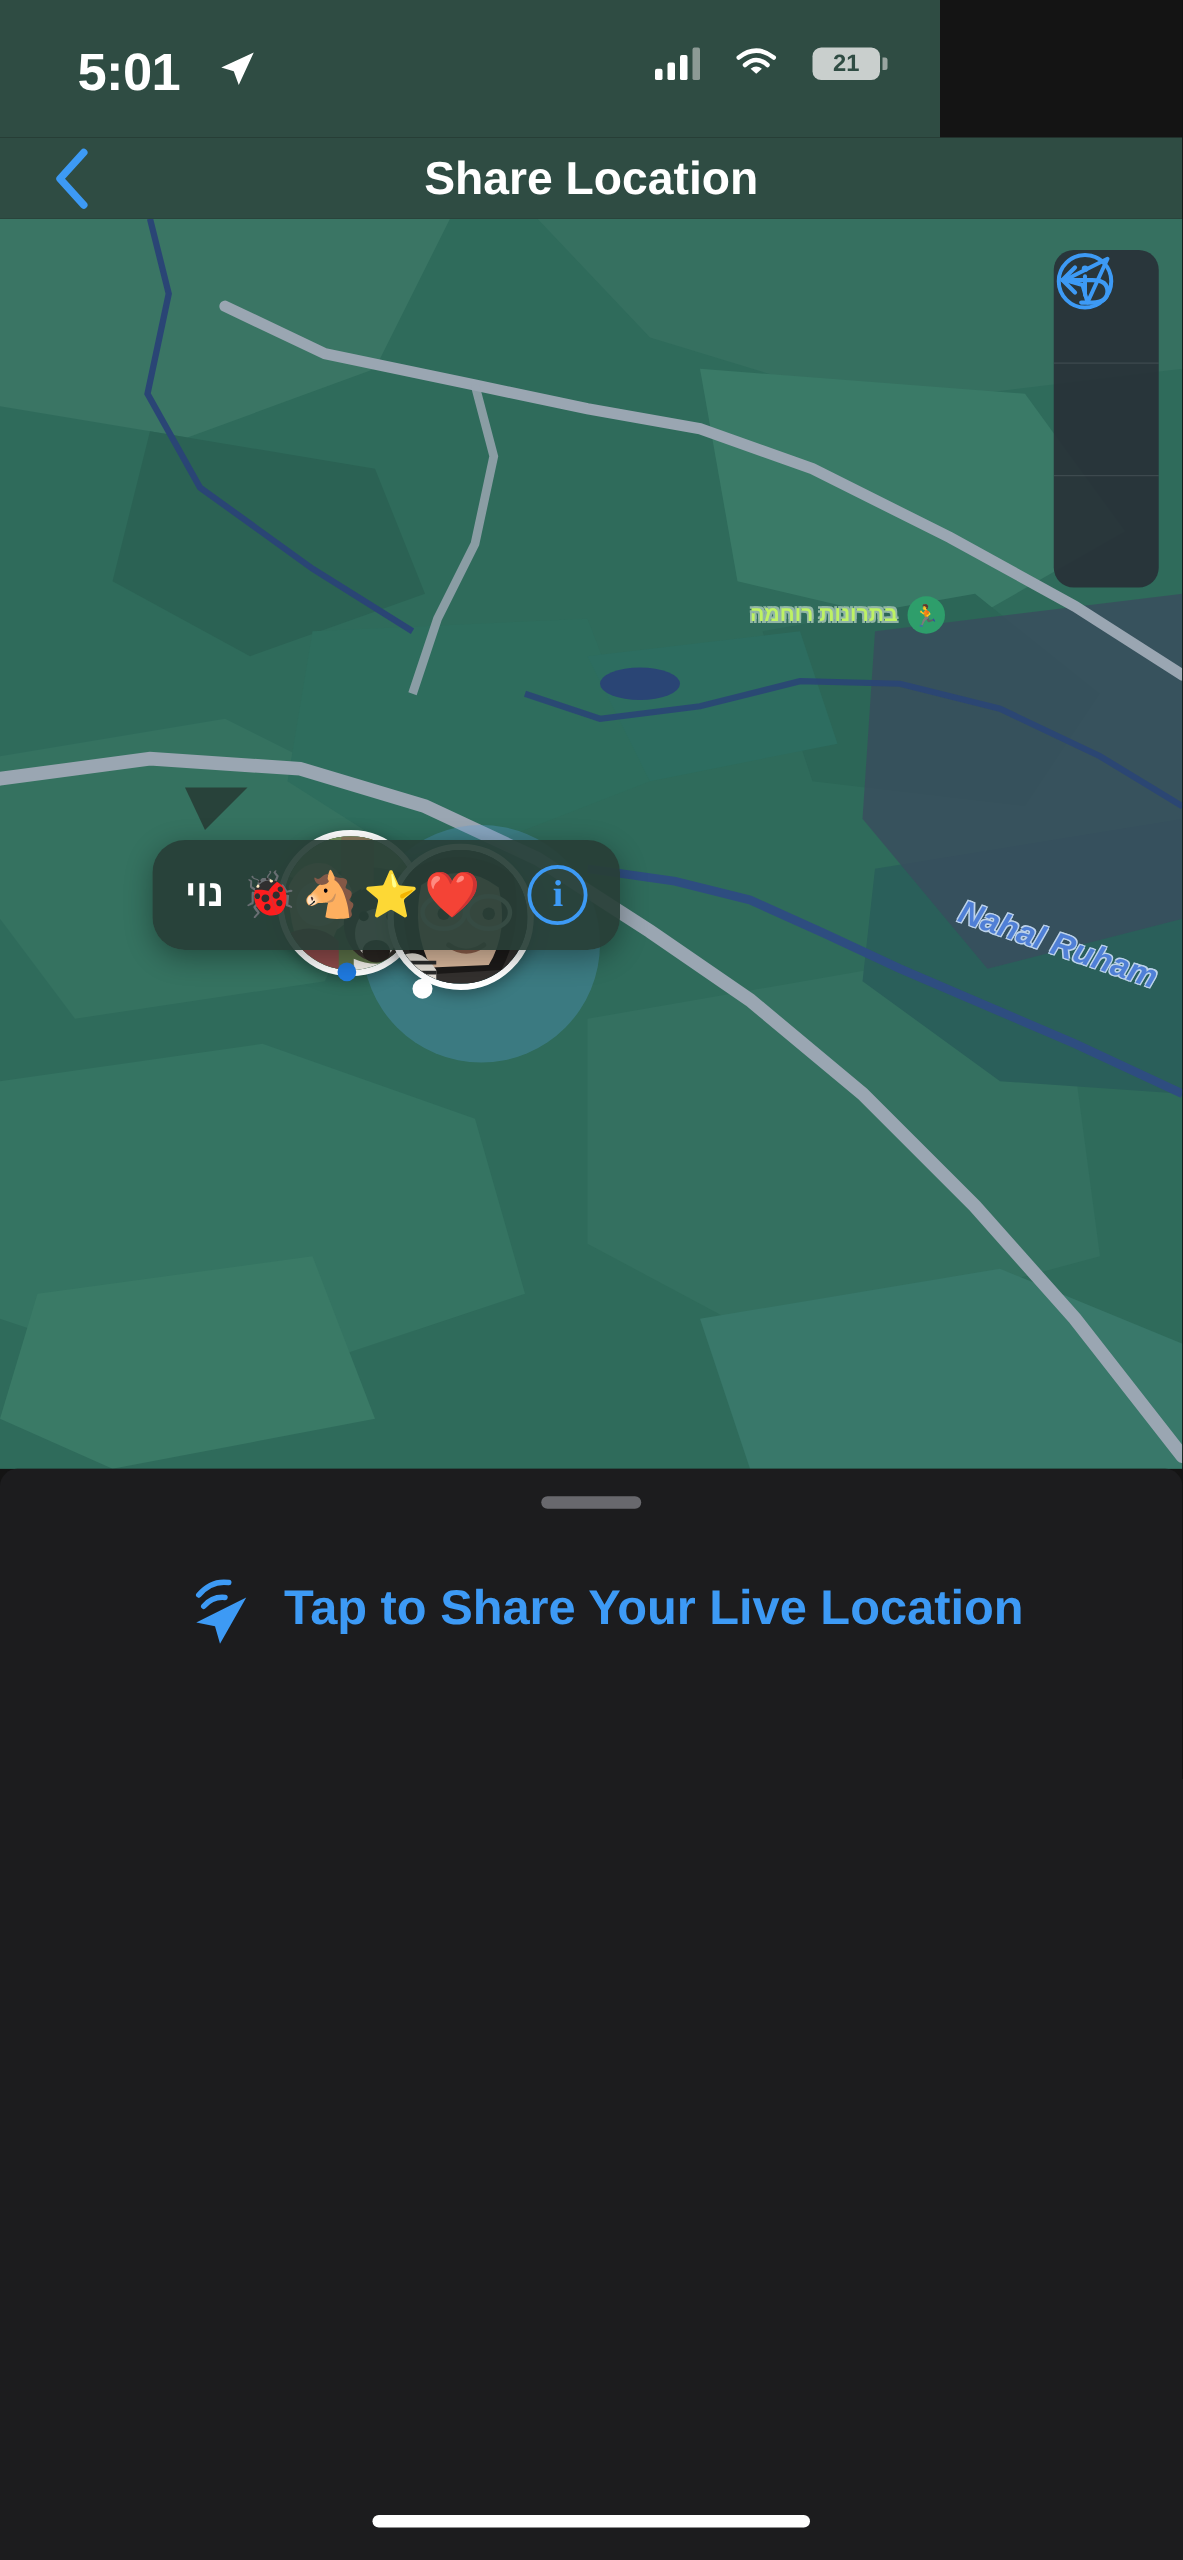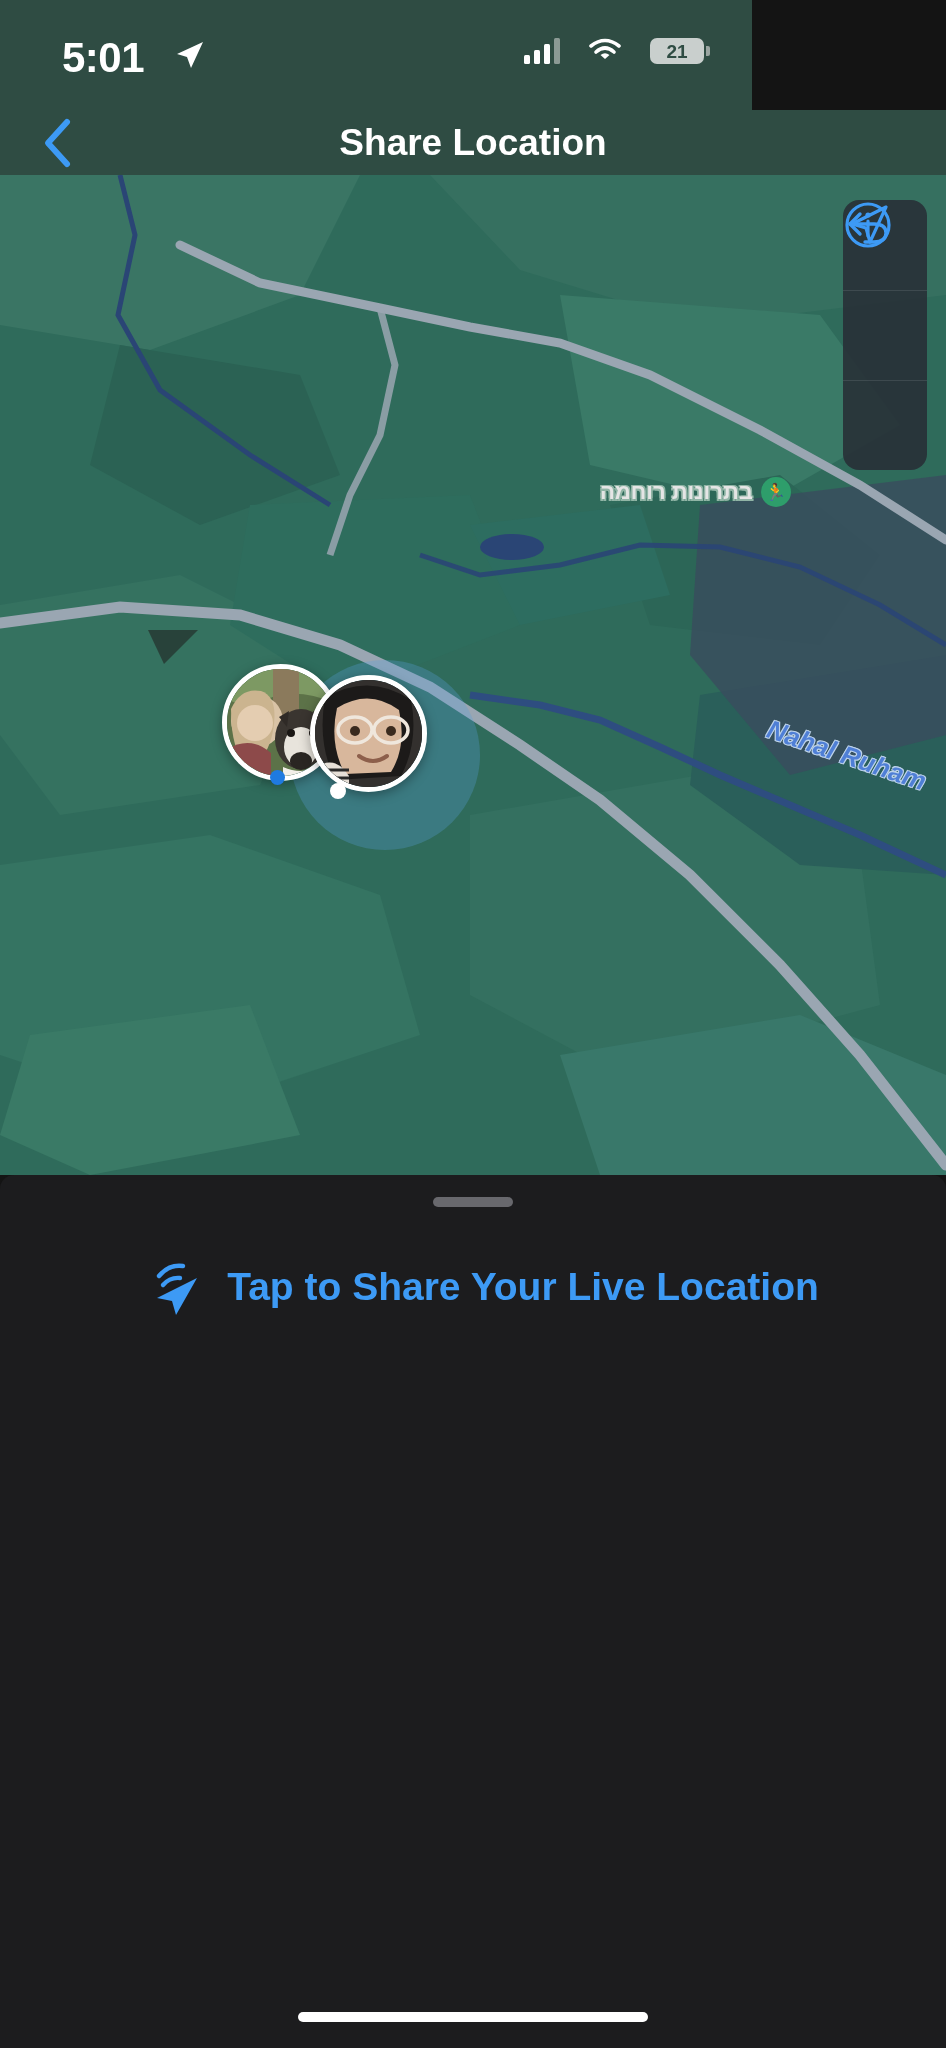--- a/index.html
+++ b/index.html
@@ -61,21 +61,21 @@
     position:absolute; top:175px; left:0; width:946px; height:1000px;
     background:#2f6b5b; overflow:hidden;
   }
   .map svg { position:absolute; top:0; left:0; }
 
   .poi-label {
     position:absolute; display:flex; align-items:center; gap:8px;
     white-space:nowrap; direction:rtl;
   }
   .poi-label .txt {
-    font-size:22px; font-weight:700; color:#e5e5e5;
+    font-size:17px; font-weight:700; color:#bef264;
     text-shadow:-1.5px -1.5px 0 #91b5a6, 1.5px -1.5px 0 #91b5a6,
                 -1.5px 1.5px 0 #91b5a6, 1.5px 1.5px 0 #91b5a6;
   }
   .poi-dot {
     width:30px; height:30px; border-radius:50%;
     background:#2e9e6b; display:flex; align-items:center; justify-content:center;
     font-size:17px; color:#e9fff4; flex:0 0 auto;
   }
   .stream-label {
     position:absolute; font-size:26px; font-style:italic; font-weight:600;
@@ -211,20 +211,25 @@
     </svg>
 
     <div class="poi-label" style="left:600px; top:302px;">
       <span class="poi-dot">🏃</span>
       <span class="txt">בתרונות רוחמה</span>
     </div>
 
     <div class="stream-label" style="left:768px; top:538px;">Nahal Ruham</div>
 
     <div class="callout-tail"></div>
+    <div class="callout">
+      <span class="callout-name">נוי</span>
+      <span class="callout-emoji">🐞🐴⭐❤️</span>
+      <span class="callout-info">i</span>
+    </div>
 
     <div class="map-halo"></div>
 
     <div class="map-avatar av-a">
       <svg width="107" height="107" viewBox="0 0 107 107">
         <rect width="107" height="107" fill="#5c7248"></rect>
         <path d="M0,0 H107 V34 Q70,18 40,30 Q16,40 0,30 Z" fill="#7d9963"></path>
         <rect x="46" y="0" width="26" height="60" fill="#8b7a5c"></rect>
         <circle cx="30" cy="52" r="26" fill="#d9c3a6"></circle>
         <path d="M4,40 Q14,18 34,22 Q52,28 46,62 Q40,92 22,96 Q4,86 4,40 Z" fill="#cbb48f"></path>

